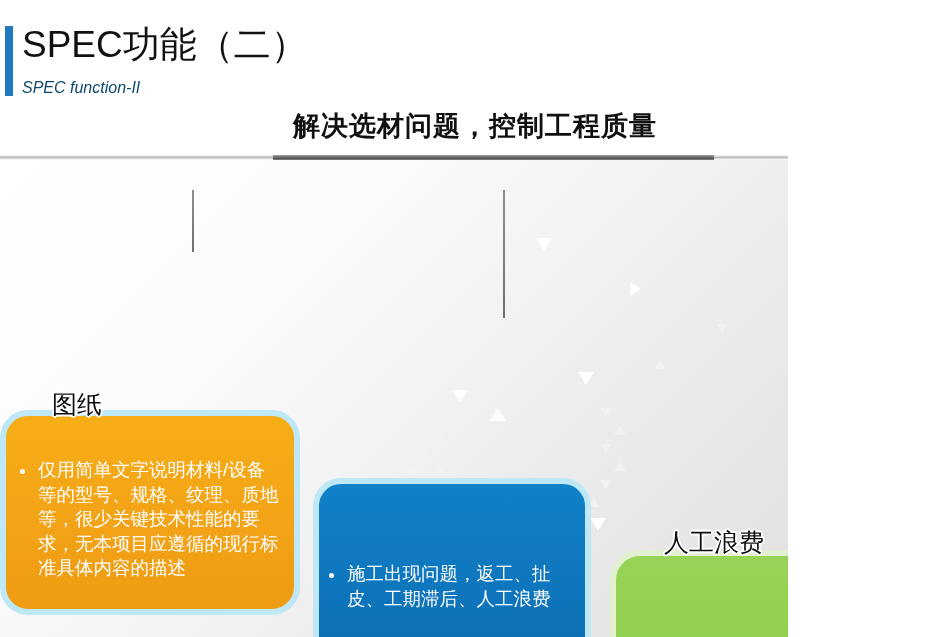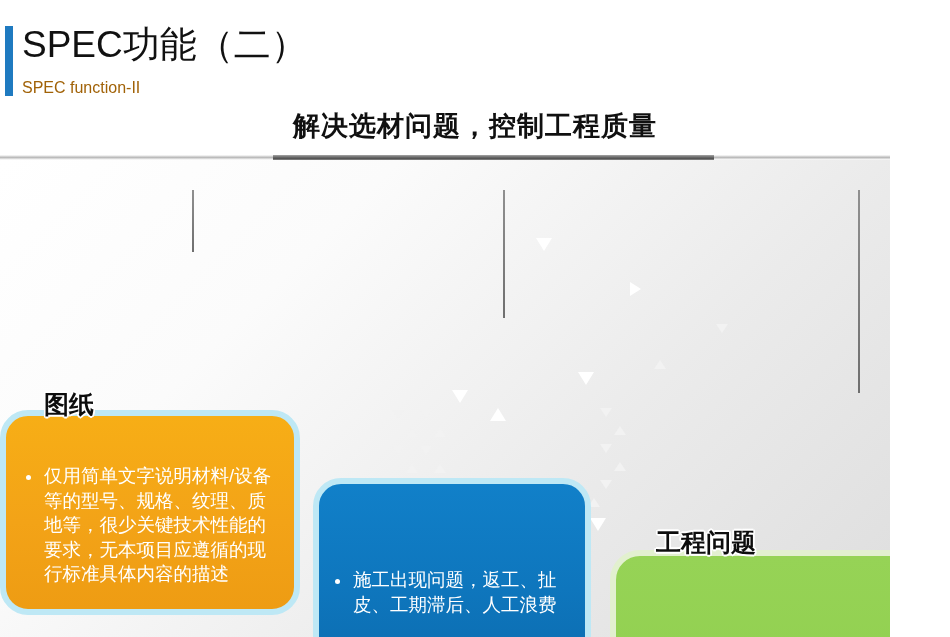--- a/index.html
+++ b/index.html
@@ -8,21 +8,21 @@
   }
   body {
     width: 950px;
     height: 637px;
     overflow: hidden;
     font-family: "Liberation Sans", "DejaVu Sans", sans-serif;
     background: #ffffff;
   }
   #slide {
     position: relative;
-    width: 890px;
+    width: 788px;
     height: 637px;
     overflow: hidden;
     background: #ffffff;
   }
 
   
   #header {
     position: absolute;
     left: 0; top: 0;
     width: 950px; height: 160px;
@@ -41,22 +41,23 @@
     font-size: 37px;
     color: #111111;
     letter-spacing: 0px;
     white-space: nowrap;
     line-height: 1.25;
   }
   #slide-subtitle {
     position: absolute;
     left: 22px; top: 79px;
     font-size: 16px;
-    color: #a16207;
+    color: #0c4a6e;
     white-space: nowrap;
+    font-style: italic;
   }
   #vertical-motto {
     position: absolute;
     right: 22px; top: 4px;
     width: 16px;
     font-size: 13px;
     line-height: 1.25;
     color: #c9c9c9;
     writing-mode: vertical-rl;
     text-orientation: upright;
@@ -137,39 +138,40 @@
     z-index: 4;
   }
   .card-inner {
     position: absolute;
     left: 0; top: 0; right: 0; bottom: 0;
     border-radius: 26px;
   }
   .card-title {
     position: absolute;
     font-size: 25px;
-    font-weight: bold;
+    font-weight: normal;
     color: #0d0d0d;
     white-space: pre-line;
     line-height: 1.12;
     z-index: 6;
     text-shadow:
       -1.4px -1.4px 0 #ffffff,
        1.4px -1.4px 0 #ffffff,
       -1.4px  1.4px 0 #ffffff,
        1.4px  1.4px 0 #ffffff,
        0px   -1.6px 0 #ffffff,
        0px    1.6px 0 #ffffff,
       -1.6px  0px   0 #ffffff,
        1.6px  0px   0 #ffffff;
+    margin-left: 8px;
   }
   .bullets {
     position: absolute;
     list-style: none;
-    margin: 12px;
+    margin: 6px;
     padding: 0;
     color: #ffffff;
   }
   .bullets li {
     position: relative;
     padding-left: 20px;
     margin-bottom: 2px;
   }
   .bullets li::before {
     content: "";
@@ -301,21 +303,21 @@
 
     <div class="card" id="card-selection">
       <div class="card-inner"></div>
       <ul class="bullets">
         <li>施工出现问题，返工、扯皮、工期滞后、人工浪费</li>
       </ul>
     </div>
 
     <div class="card" id="card-engineering">
       <div class="card-inner"></div>
-      <div class="card-title">工程问题</div>
+      <div class="card-title">人工浪费</div>
       <ul class="bullets">
         <li>成本难以控制</li>
 
       </ul>
     </div>
 
   </div>
 </div>
 
 </body></html>

